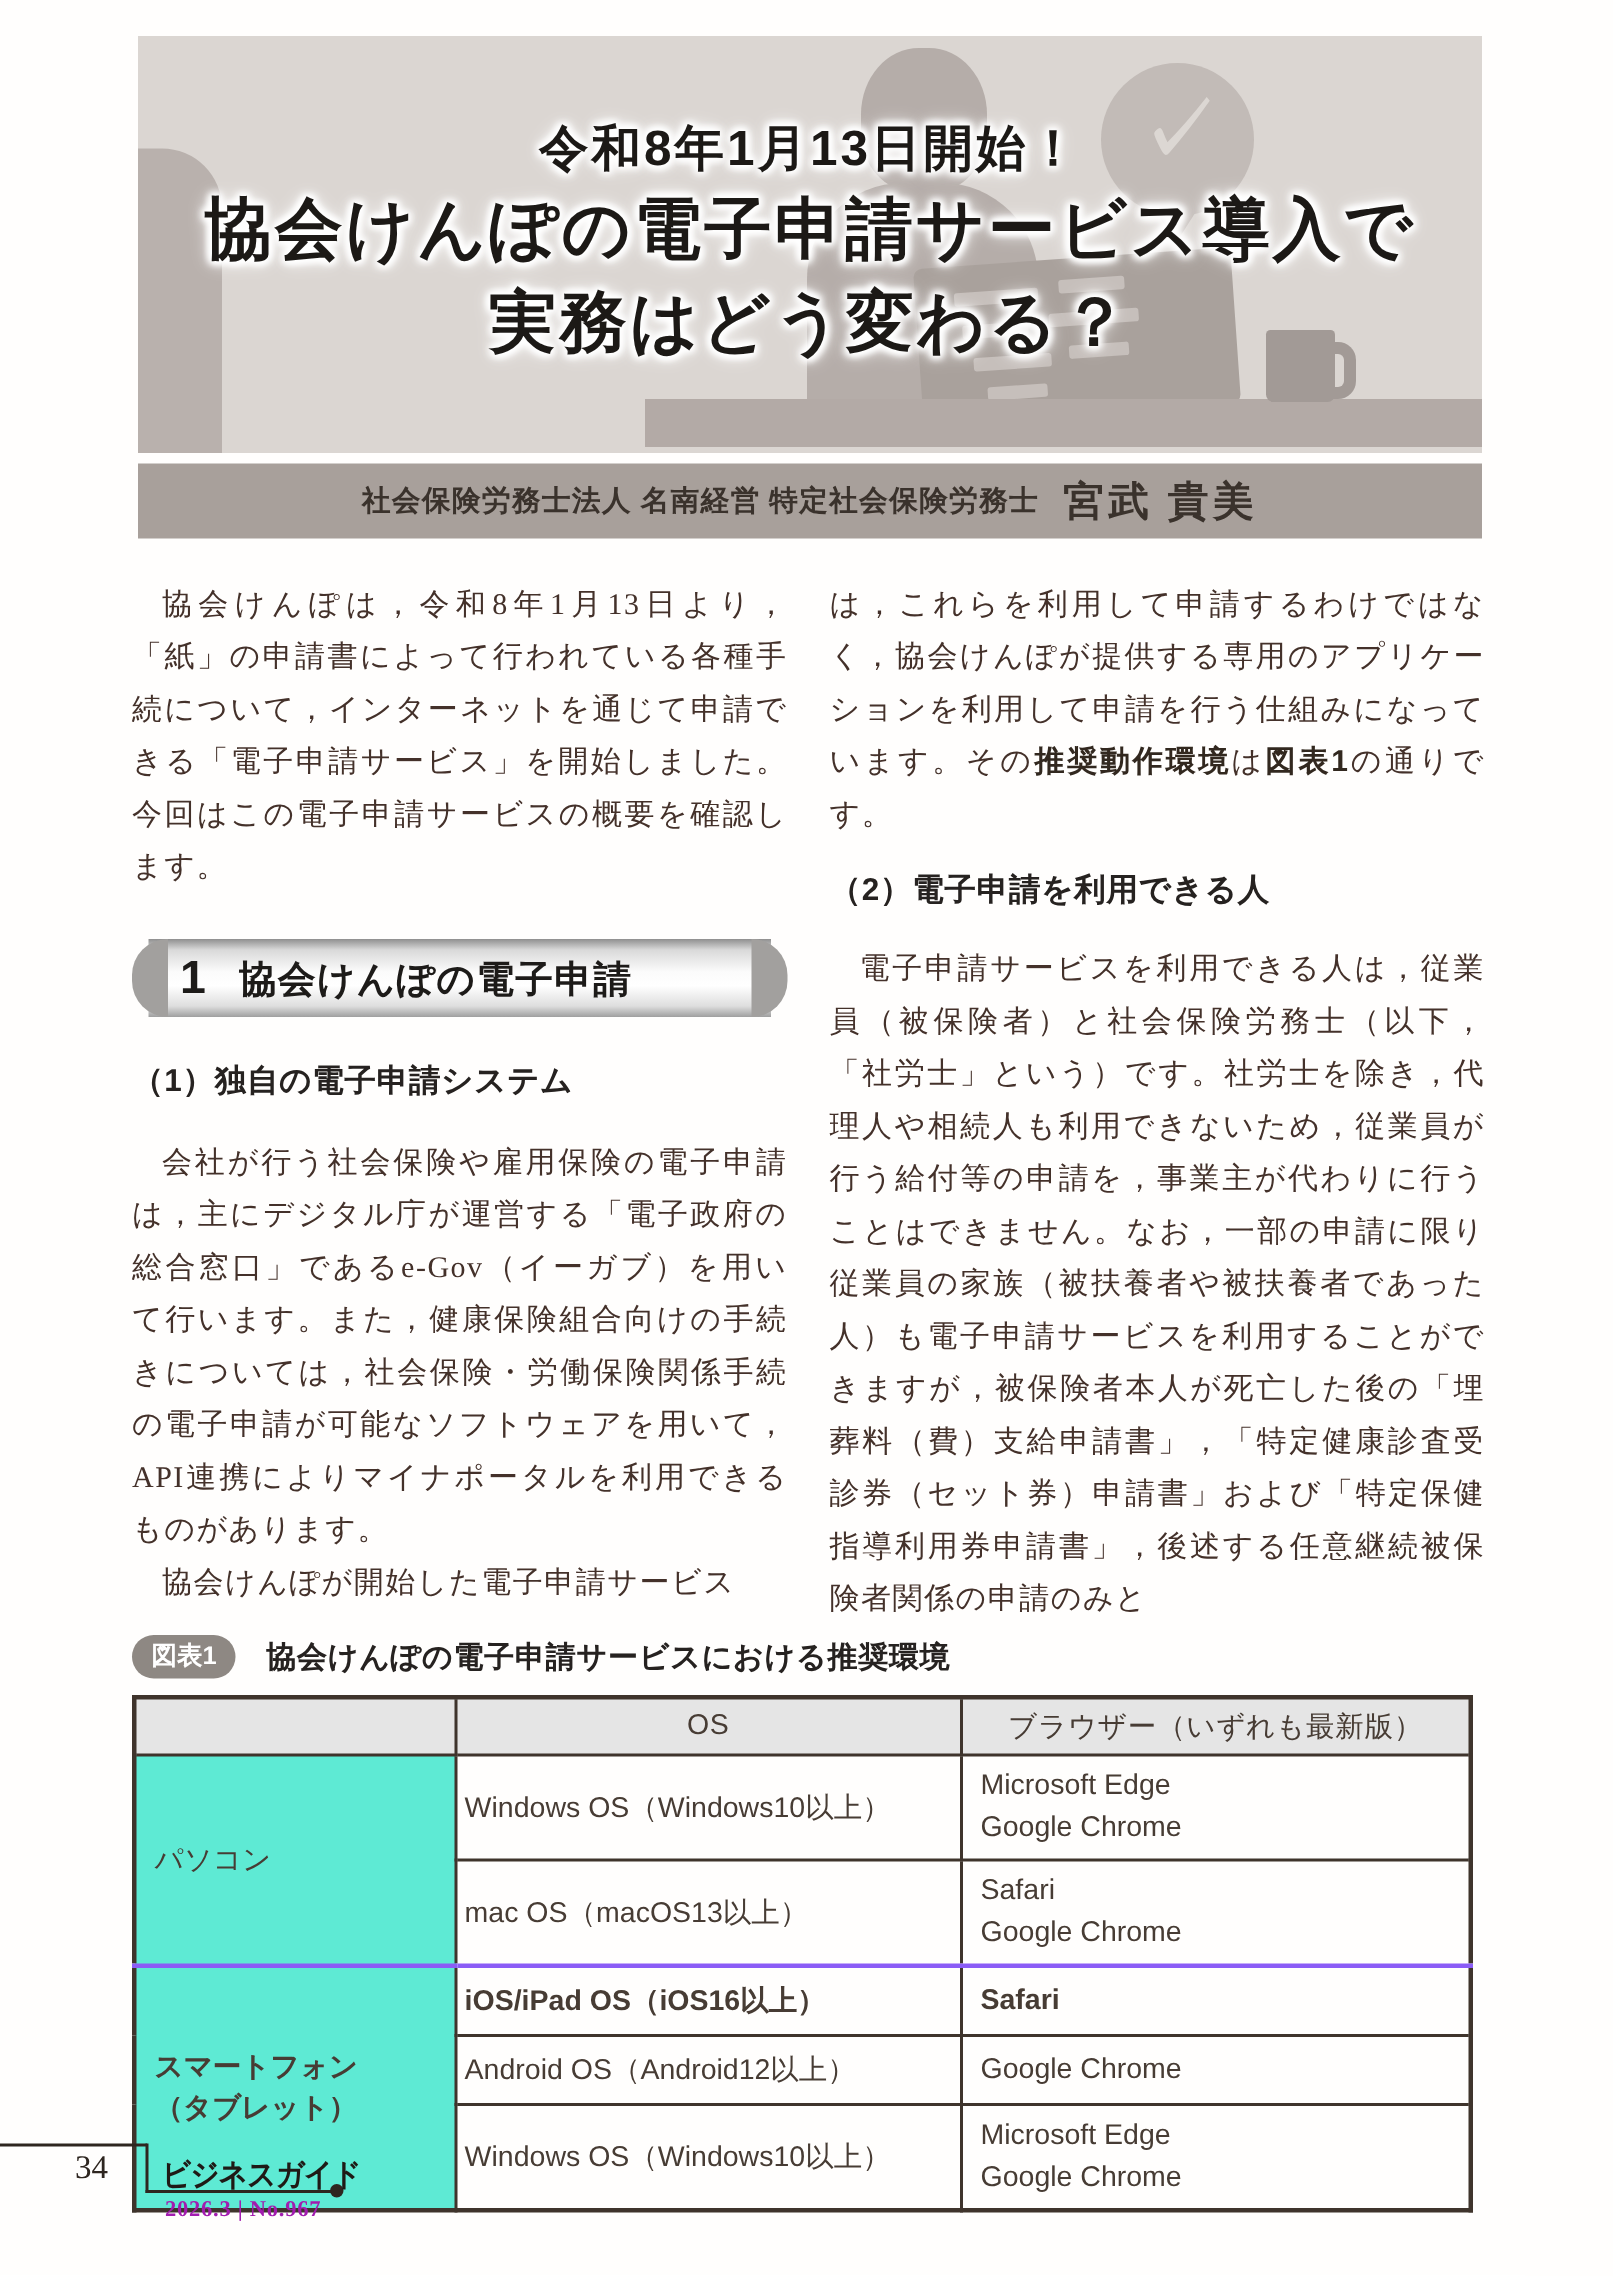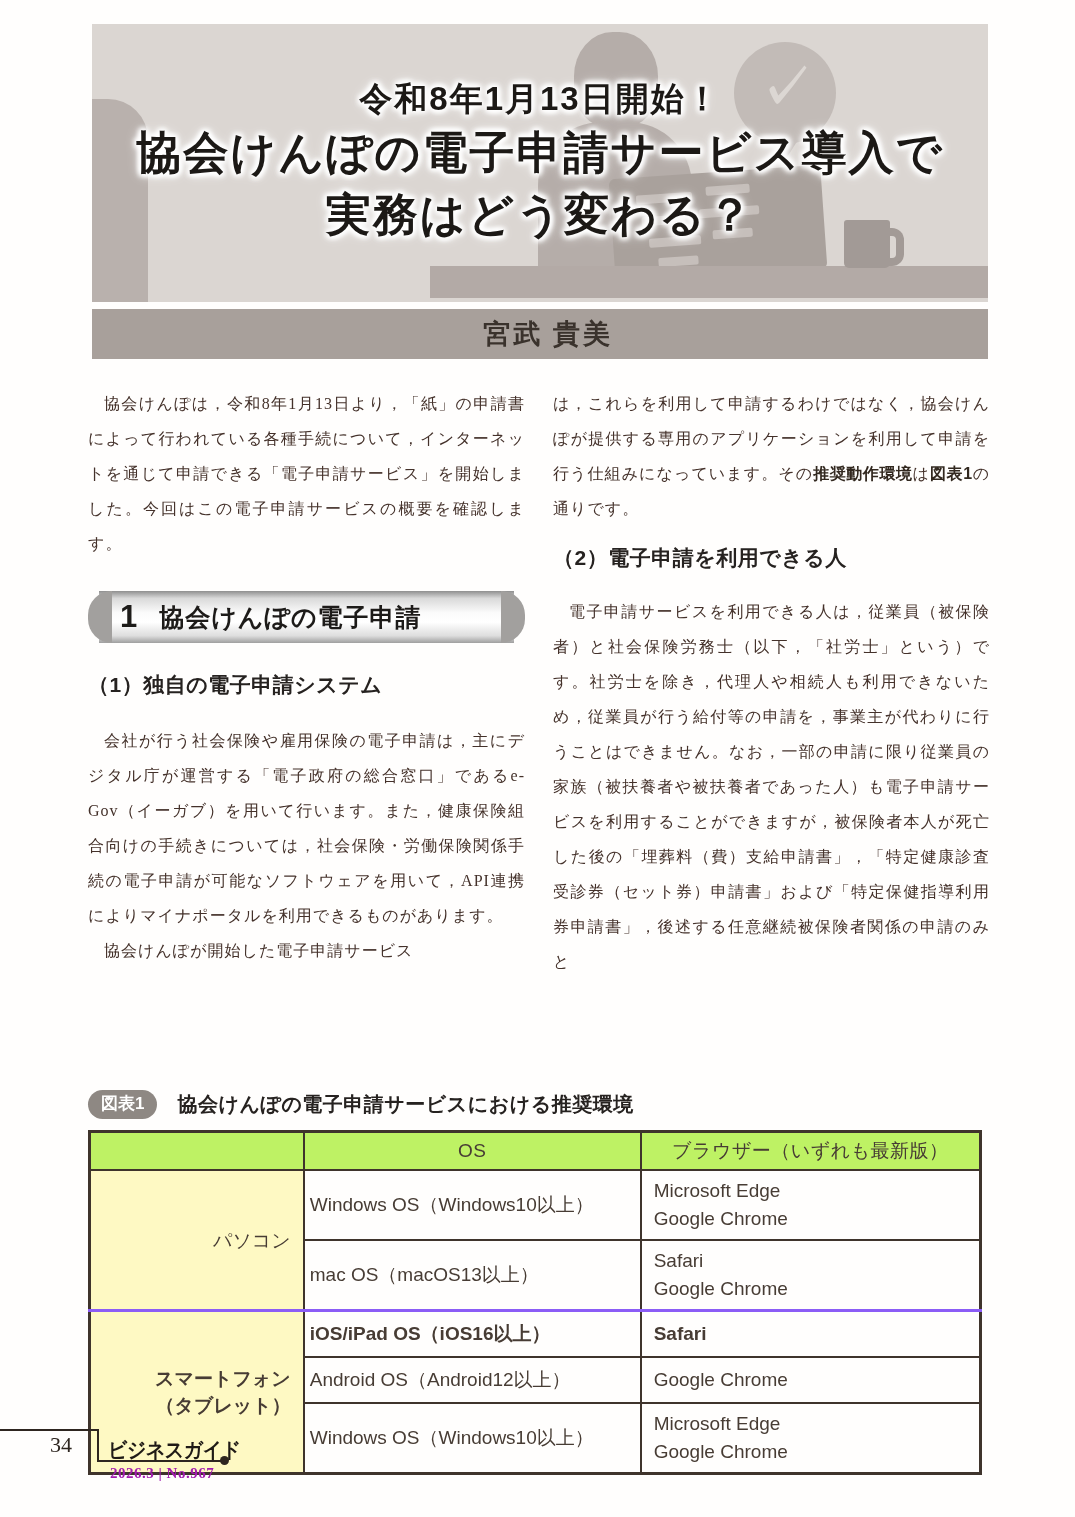--- a/index.html
+++ b/index.html
@@ -35,21 +35,21 @@
 
   
   .author-bar{position:absolute;left:92px;top:309px;width:896px;height:50px;background:#a8a09b;
      display:flex;align-items:center;justify-content:center;color:#3a322c;}
   .author-affil{font-size:19px;font-weight:bold;letter-spacing:1px;}
   .author-name{font-size:27px;font-weight:bold;margin-left:16px;letter-spacing:3px;}
 
   
   .columns{position:absolute;left:88px;top:386px;width:902px;display:flex;gap:28px;}
   .col{width:437px;}
-  .body-text{margin:0;font-size:16px;line-height:35px;letter-spacing:1px;color:#44312a;
+  .body-text{margin:0;font-size:20px;line-height:35px;letter-spacing:1px;color:#44312a;
      text-align:justify;text-indent:1em;}
   .no-indent{text-indent:0;}
   .cont-line{text-indent:1em;margin:0;}
   .body-text b{font-family:"Liberation Sans","DejaVu Sans",sans-serif;color:#32281f;letter-spacing:0.5px;}
 
   .section-band{position:relative;height:52px;margin-top:30px;}
   .band-bg{position:absolute;left:11px;right:11px;top:0;bottom:0;
      background:linear-gradient(180deg,#8f8f8f 0%,#d9d9d9 14%,#fbfbfb 42%,#ffffff 60%,#dedede 86%,#9f9f9f 100%);}
   .cap{position:absolute;top:0;width:24px;height:52px;background:#a2a09e;}
   .cap-l{left:0;border-radius:26px 0 0 26px;}
@@ -67,22 +67,22 @@
   
   .figure1{position:absolute;left:88px;top:1090px;width:896px;margin:0;}
   .fig-badge{display:inline-block;padding:2px 13px 4px;background:#8e8883;color:#ffffff;border-radius:15px;
      font:bold 17px "Liberation Sans",sans-serif;vertical-align:middle;}
   .fig-caption{font:bold 20px "Liberation Sans","DejaVu Sans",sans-serif;color:#262220;
      margin-left:16px;vertical-align:middle;letter-spacing:0.5px;text-align:center;}
   table.env{border-collapse:collapse;width:894px;margin-top:11px;
      font-family:"Liberation Sans","DejaVu Sans",sans-serif;color:#473c34;background:#fffefd;}
   table.env,table.env th,table.env td{border:2px solid #3f342c;}
   table.env{border-width:3px;}
-  table.env th{background:#bef264;font-weight:normal;font-size:19px;padding:5px 8px;letter-spacing:0.5px;}
-  td.device{background:#fef9c3;font-size:19px;padding:6px 12px;white-space:pre-line;vertical-align:middle;line-height:27px;text-align:right;}
+  table.env th{background:#e5e5e5;font-weight:normal;font-size:19px;padding:5px 8px;letter-spacing:0.5px;}
+  td.device{background:#5eead4;font-size:19px;padding:6px 12px;white-space:pre-line;vertical-align:middle;line-height:27px;}
   td.os{font-size:19px;padding:9px 5px;}
   td.browser{font-size:19px;padding:6px 12px;line-height:28px;}
   tr.group-sep td{border-top:3px solid #8b5cf6;font-weight:bold;}
 
   
   .f-rule-a{position:absolute;left:0;top:1429px;width:98px;border-top:2px solid #2e2620;}
   .f-rule-b{position:absolute;left:97px;top:1429px;height:33px;border-left:2px solid #2e2620;}
   .f-rule-c{position:absolute;left:97px;top:1460px;width:128px;border-top:2px solid #2e2620;}
   .f-dot{position:absolute;left:220px;top:1456px;width:9px;height:9px;background:#2e2620;border-radius:50%;}
   .f-page{position:absolute;left:50px;top:1432px;font:22px "Liberation Serif",serif;color:#2e2620;}
@@ -116,20 +116,21 @@
       <div class="art-mug"></div>
     </div>
     <div class="hero-titles">
       <div class="hero-kicker">令和8年1月13日開始！</div>
       <div class="hero-title">協会けんぽの電子申請サービス導入で</div>
       <div class="hero-title">実務はどう変わる？</div>
     </div>
   </header>
 
   <div class="author-bar">
+    <span class="author-affil">社会保険労務士法人 名南経営 特定社会保険労務士</span>
     <span class="author-name">宮武 貴美</span>
   </div>
 
   <div class="columns">
     <div class="col">
       <p class="body-text">協会けんぽは，令和8年1月13日より，「紙」の申請書によって行われている各種手続について，インターネットを通じて申請できる「電子申請サービス」を開始しました。今回はこの電子申請サービスの概要を確認します。</p>
 
       <div class="section-band">
         <span class="band-bg"></span>
         <span class="cap cap-l"></span>

